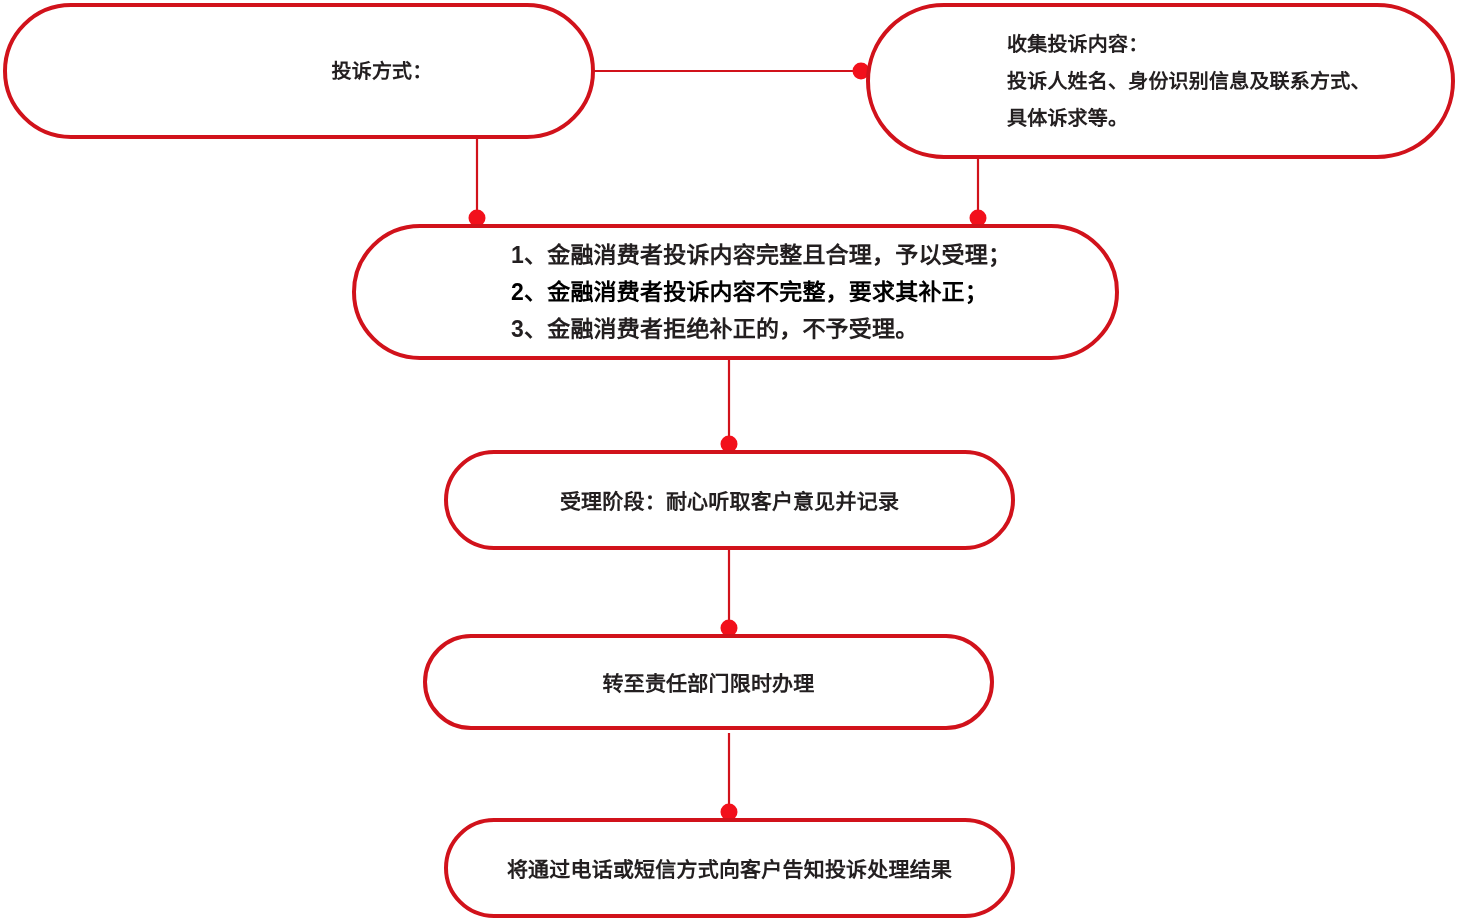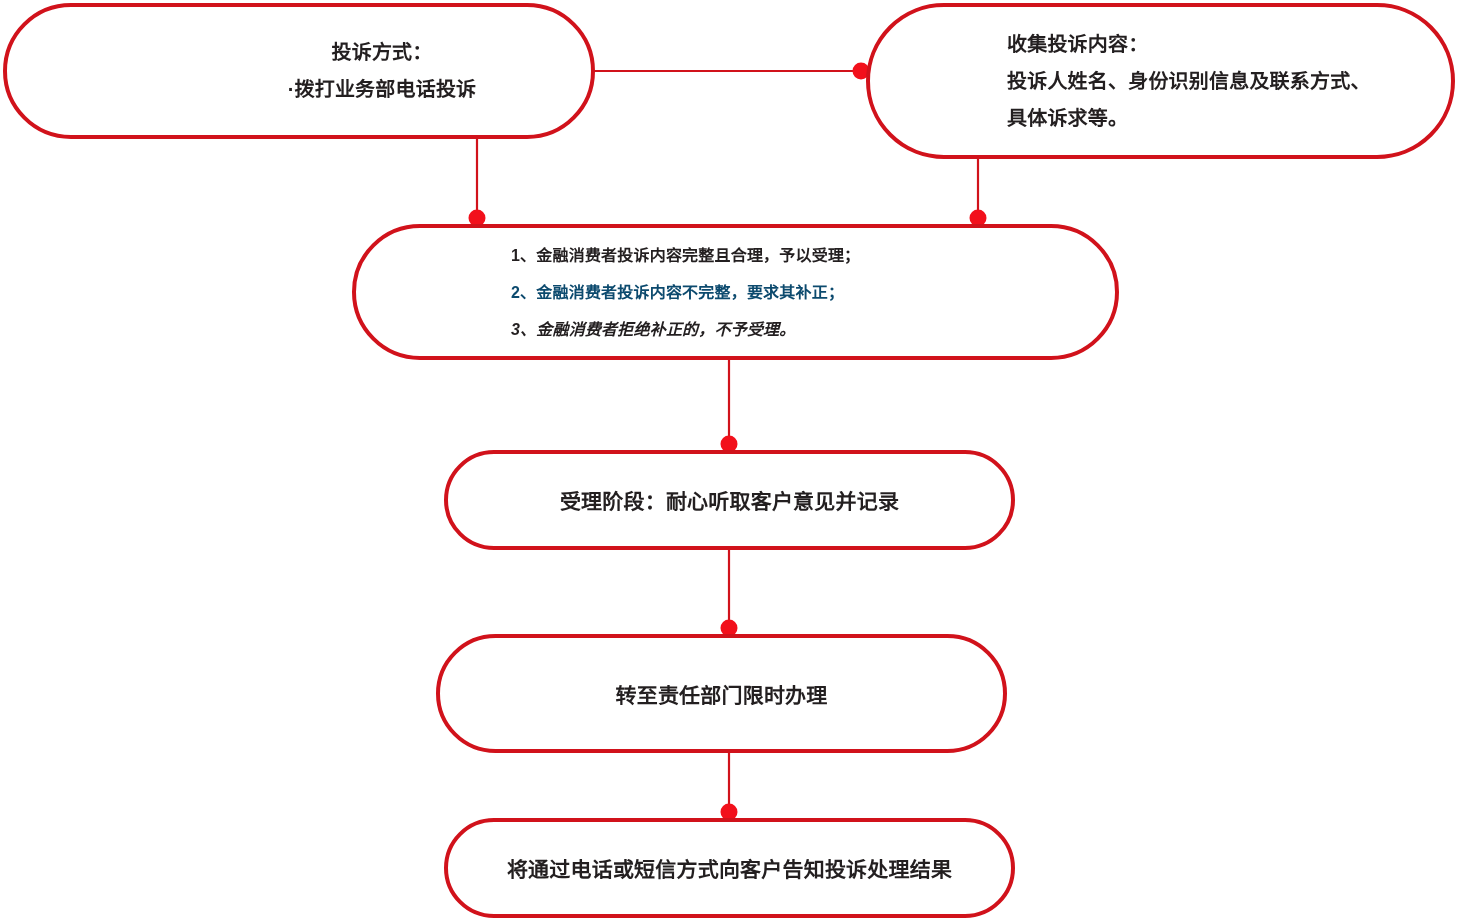--- a/index.html
+++ b/index.html
@@ -73,21 +73,21 @@
     line-height: 37px;
     letter-spacing: 0.2px;
   }
 
   
   .node-list {
     border-width: 4px;
     border-radius: 999px;
   }
   .node-list .node-line {
-    font-size: 16px;
+    font-size: 23px;
     font-weight: bold;
     line-height: 37px;
     letter-spacing: 0.2px;
   }
 
   
   .node-single {
     border-width: 4px;
     border-radius: 999px;
     align-items: center;
@@ -155,45 +155,44 @@
 
     <g>
       <line class="conn-line" x1="729" y1="733" x2="729" y2="814" style="stroke: rgb(209, 18, 27);"></line>
       <circle class="conn-dot" cx="729" cy="812" r="8.5" style="fill: rgb(242, 16, 27);"></circle>
     </g>
   </svg>
 
   <div class="node node-wide" style="left: 3px; top: 3px; width: 592px; height: 136px; border-color: rgb(209, 18, 27);">
     <div class="node-lines inner-left">
       <div class="node-line" style="color: rgb(35, 31, 32);">投诉方式：</div>
-      <div class="node-line" style="color: rgb(35, 31, 32);">·拨打业务部电话投诉</div>
     </div>
   </div>
 
   <div class="node node-wide" style="left: 866px; top: 3px; width: 589px; height: 156px; border-color: rgb(209, 18, 27);">
     <div class="node-lines inner-left-r">
       <div class="node-line" style="color: rgb(35, 31, 32);">收集投诉内容：</div>
       <div class="node-line" style="color: rgb(35, 31, 32);">投诉人姓名、身份识别信息及联系方式、</div>
       <div class="node-line" style="color: rgb(35, 31, 32);">具体诉求等。</div>
     </div>
   </div>
 
   <div class="node node-list" style="left: 352px; top: 224px; width: 767px; height: 136px; border-color: rgb(209, 18, 27);">
     <div class="node-lines inner-left-list">
       <div class="node-line" style="color: rgb(35, 31, 32);">1、金融消费者投诉内容完整且合理，予以受理；</div>
-      <div class="node-line" style="color: #0c4a6e;">2、金融消费者投诉内容不完整，要求其补正；</div>
-      <div class="node-line" style="color: rgb(35, 31, 32); font-style: italic;">3、金融消费者拒绝补正的，不予受理。</div>
+      <div class="node-line" style="color: #000000;">2、金融消费者投诉内容不完整，要求其补正；</div>
+      <div class="node-line" style="color: rgb(35, 31, 32);">3、金融消费者拒绝补正的，不予受理。</div>
     </div>
   </div>
 
   <div class="node node-single" style="left: 444px; top: 450px; width: 571px; height: 100px; border-color: rgb(209, 18, 27);">
     <div class="node-line" style="color: rgb(35, 31, 32);">受理阶段：耐心听取客户意见并记录</div>
   </div>
 
-  <div class="node node-single" style="left: 436px; top: 634px; width: 571px; height: 119px; border-color: rgb(209, 18, 27);">
+  <div class="node node-single" style="left: 423px; top: 634px; width: 571px; height: 96px; border-color: rgb(209, 18, 27);">
     <div class="node-line" style="color: rgb(35, 31, 32);">转至责任部门限时办理</div>
   </div>
 
   <div class="node node-single" style="left: 444px; top: 818px; width: 571px; height: 100px; border-color: rgb(209, 18, 27);">
     <div class="node-line" style="color: rgb(35, 31, 32);">将通过电话或短信方式向客户告知投诉处理结果</div>
   </div>
 
 </div>
 
 </body></html>

